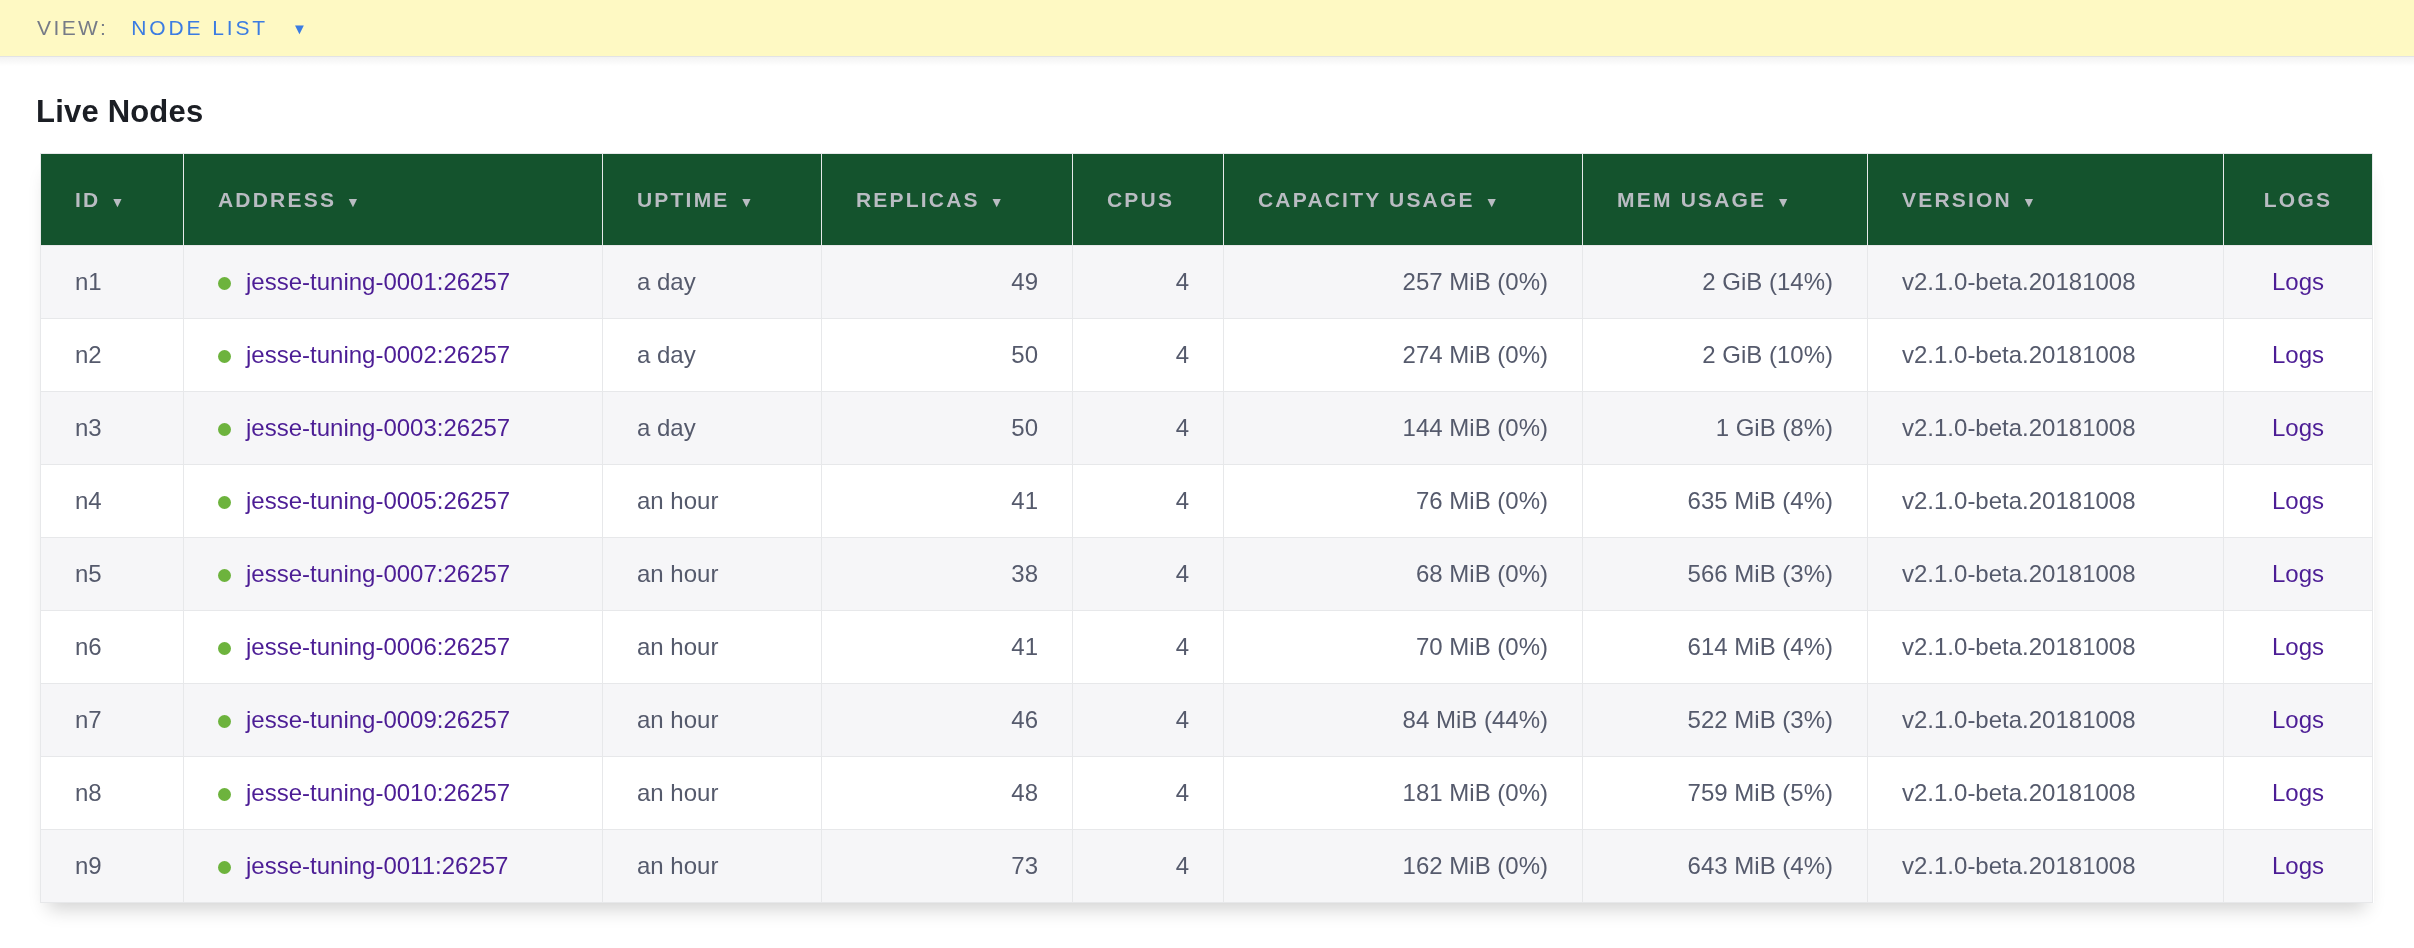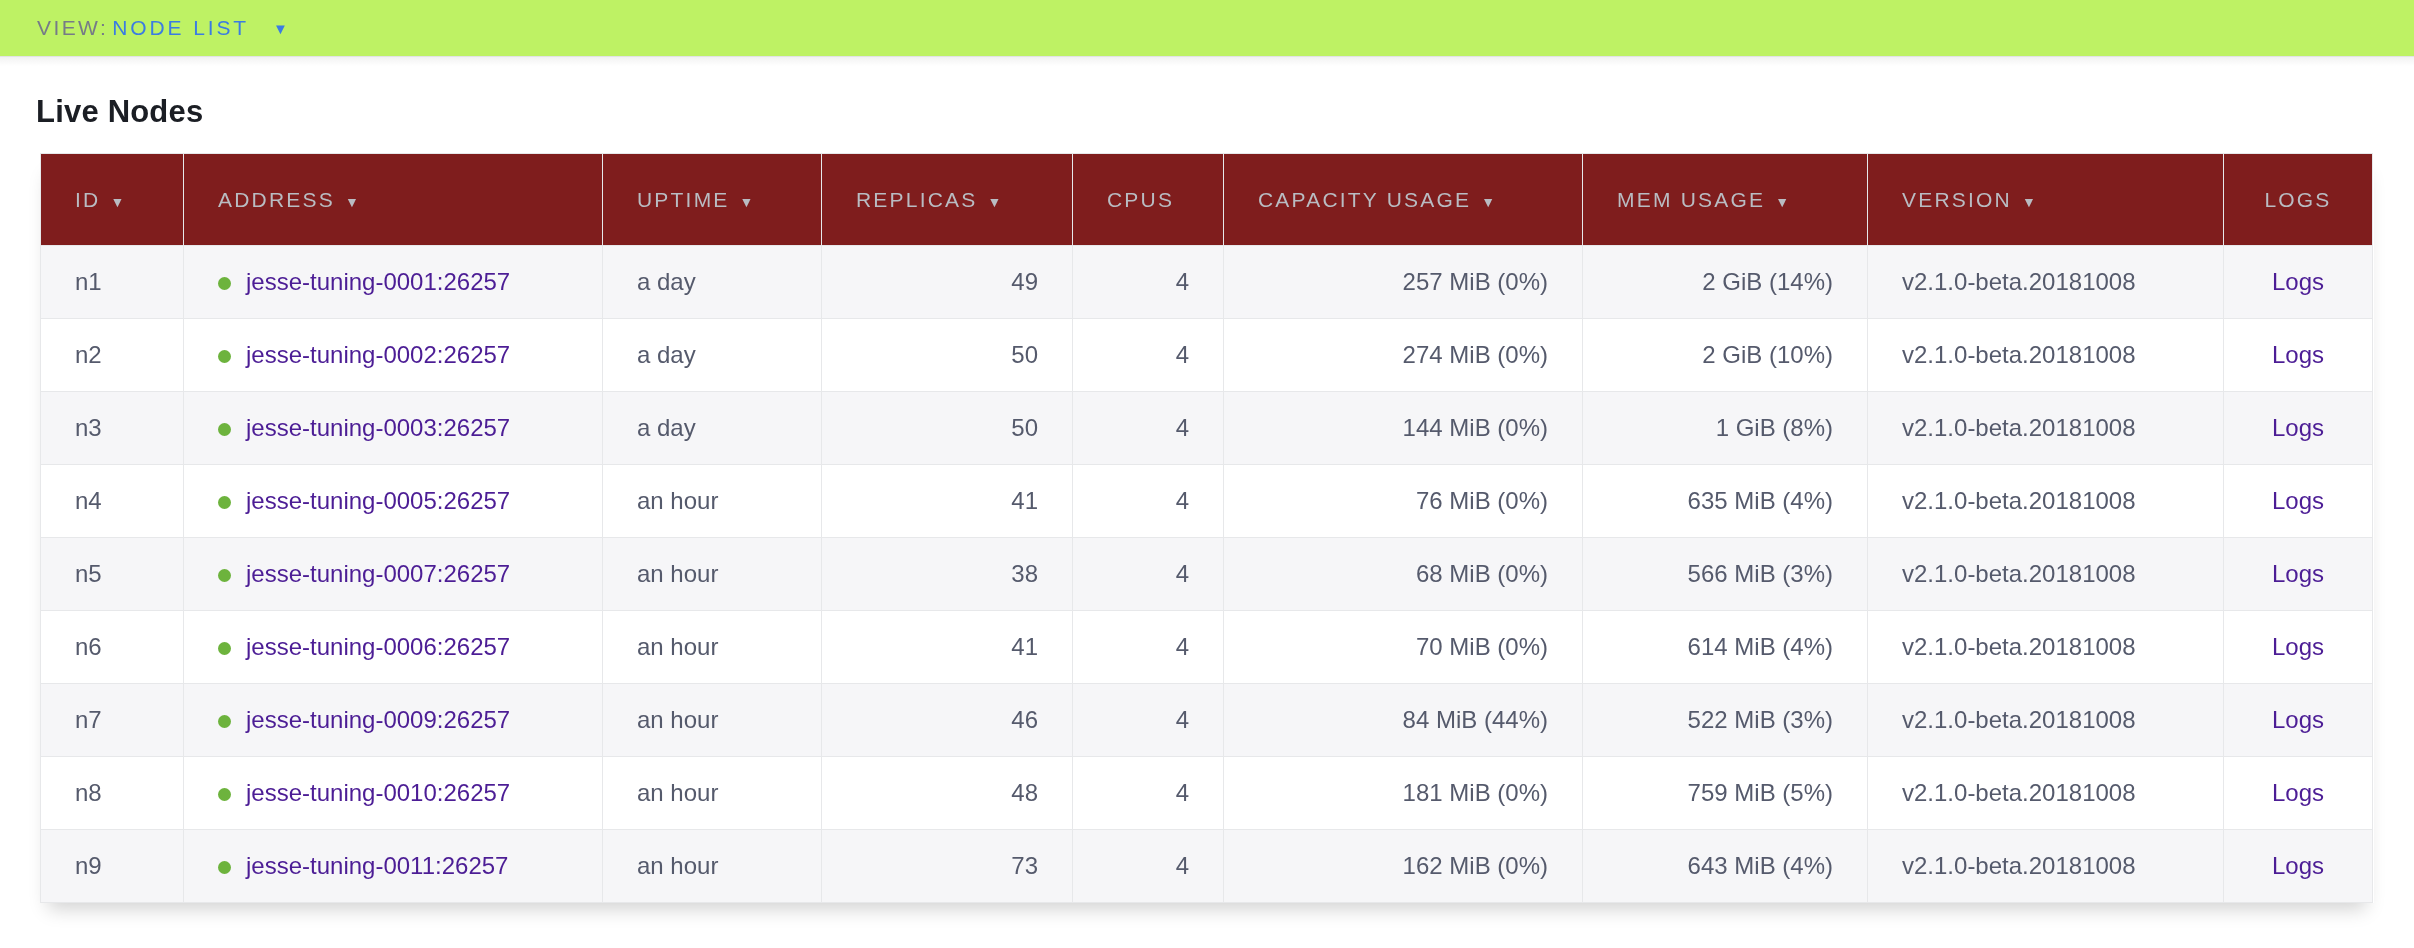--- a/index.html
+++ b/index.html
@@ -12,35 +12,35 @@
     font-family: "Liberation Sans", sans-serif;
   }
 
   
   .topbar {
     height: 56px;
     display: flex;
     align-items: center;
     padding-left: 37px;
     border-bottom: 1px solid #e2e3e5;
-    background: #bef264;
+    background: #fef9c3;
   }
   .topbar-shadow {
     height: 9px;
     background: linear-gradient(rgba(0,0,0,0.05), rgba(0,0,0,0));
   }
   .view-label {
     color: #767b87;
     font-size: 21px;
     letter-spacing: 2.4px;
   }
   .view-dropdown {
     display: inline-flex;
     align-items: center;
-    margin-left: 4px;
+    margin-left: 23px;
     cursor: pointer;
   }
   .view-value {
     color: #3b7ce2;
     font-size: 21px;
     letter-spacing: 2.9px;
   }
   .view-caret {
     color: #3b7ce2;
     font-size: 15px;
@@ -70,24 +70,24 @@
     border-collapse: collapse;
   }
   table.nodes th, table.nodes td {
     border: 1px solid #e7e8ea;
     padding: 0 34px;
     overflow: hidden;
     white-space: nowrap;
   }
   thead th {
     height: 91px;
-    background: #7f1d1d;
+    background: #14532d;
     color: #b9bcc2;
     font-size: 21px;
-    font-weight: 400;
+    font-weight: 700;
     letter-spacing: 2.2px;
     text-align: left;
     vertical-align: middle;
   }
   thead th .sort-arrow {
     font-size: 14px;
     margin-left: 10px;
     color: #b9bcc2;
   }
   tbody td {

